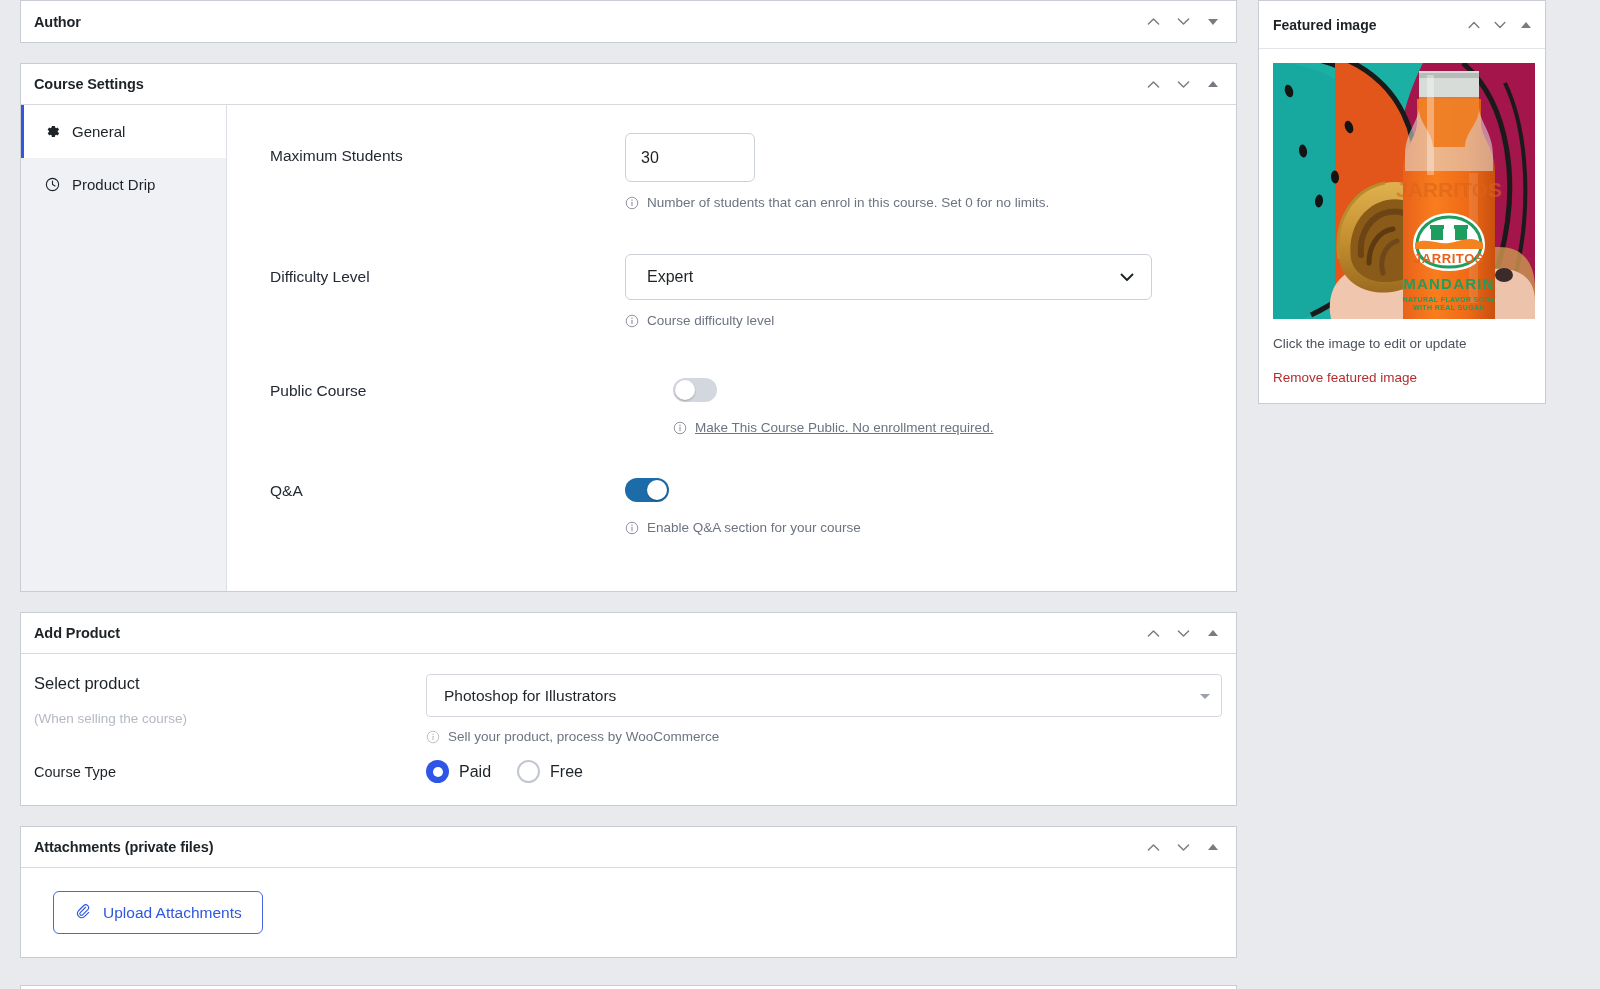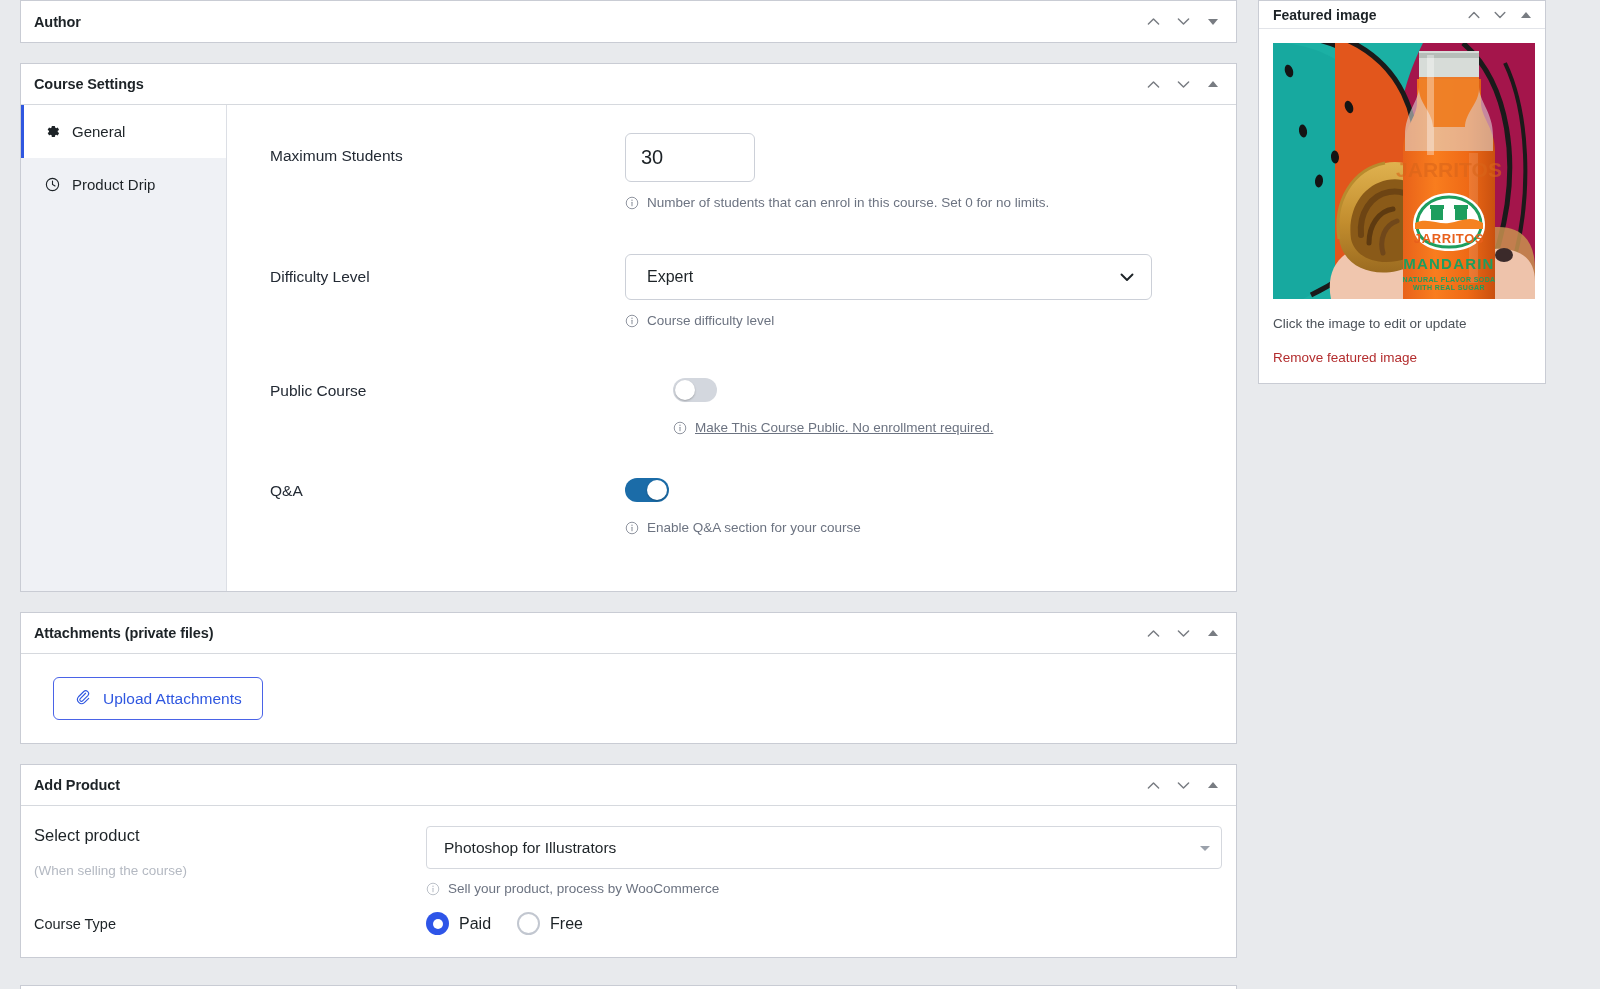--- a/index.html
+++ b/index.html
@@ -113,21 +113,21 @@
     color: #232a34;
   }
   .field-ctrl { flex: 1; padding-right: 44px; }
 
   .txt-input {
     width: 130px;
     height: 49px;
     border: 1px solid #ccd0d8;
     border-radius: 6px;
     padding: 0 15px;
-    font-size: 20px;
+    font-size: 16px;
     color: #1d2327;
     font-family: "Liberation Sans", sans-serif;
     background: #fff;
     outline: none;
   }
   .sel-wrap {
     position: relative;
     width: 527px;
   }
   .sel-box {
@@ -280,21 +280,21 @@
     top: 0;
     width: 288px;
   }
   .side-panel {
     background: #fff;
     border: 1px solid #c9ccd4;
   }
   .side-head {
     display: flex;
     align-items: center;
-    height: 28px;
+    height: 48px;
     padding: 0 6px 0 14px;
     border-bottom: 1px solid #e2e4e9;
   }
   .side-title {
     flex: 1;
     font-size: 14px;
     font-weight: bold;
     color: #1d2327;
   }
   .side-ctrl {
@@ -493,51 +493,20 @@
               </div>
             </div>
           </div>
 
         </div>
       </div>
     </div>
 
     <div class="panel">
       <div class="panel-head">
-        <div class="panel-title">Attachments (private files)</div>
-        <div class="head-ctrls">
-          <div class="ctrl-btn">
-            <svg class="chev" width="17" height="17" viewBox="0 0 20 20" fill="none">
-              <path d="M4 13 L10 7 L16 13" stroke="#787c82" stroke-width="1.7" stroke-linecap="round" stroke-linejoin="round"></path>
-            </svg>
-          </div>
-          <div class="ctrl-btn">
-            <svg class="chev" width="17" height="17" viewBox="0 0 20 20" fill="none">
-              <path d="M4 7 L10 13 L16 7" stroke="#787c82" stroke-width="1.7" stroke-linecap="round" stroke-linejoin="round"></path>
-            </svg>
-          </div>
-          <div class="ctrl-btn">
-            <span class="tri up"></span>
-          </div>
-        </div>
-      </div>
-      <div class="att-body">
-        <button class="upload-btn">
-          <span>
-            <svg width="17" height="17" viewBox="0 0 20 20" fill="none">
-              <path d="M13.6 6.2 L7.4 12.4a1.9 1.9 0 1 0 2.7 2.7l6.2-6.2a3.4 3.4 0 0 0-4.8-4.8L5.3 10.3a4.9 4.9 0 0 0 6.9 6.9l5.1-5.1" stroke="#2f57e0" stroke-width="1.35" stroke-linecap="round" stroke-linejoin="round"></path>
-            </svg>
-          </span>
-          <span>Upload Attachments</span>
-        </button>
-      </div>
-    </div>
-
-    <div class="panel">
-      <div class="panel-head">
         <div class="panel-title">Add Product</div>
         <div class="head-ctrls">
           <div class="ctrl-btn">
             <svg class="chev" width="17" height="17" viewBox="0 0 20 20" fill="none">
               <path d="M4 13 L10 7 L16 13" stroke="#787c82" stroke-width="1.7" stroke-linecap="round" stroke-linejoin="round"></path>
             </svg>
           </div>
           <div class="ctrl-btn">
             <svg class="chev" width="17" height="17" viewBox="0 0 20 20" fill="none">
               <path d="M4 7 L10 13 L16 7" stroke="#787c82" stroke-width="1.7" stroke-linecap="round" stroke-linejoin="round"></path>
@@ -579,20 +548,51 @@
             <label class="radio-item">
               <span class="radio checked"></span>
               <span class="radio-label">Paid</span>
             </label>
             <label class="radio-item">
               <span class="radio"></span>
               <span class="radio-label">Free</span>
             </label>
           </div>
         </div>
+      </div>
+    </div>
+
+    <div class="panel">
+      <div class="panel-head">
+        <div class="panel-title">Attachments (private files)</div>
+        <div class="head-ctrls">
+          <div class="ctrl-btn">
+            <svg class="chev" width="17" height="17" viewBox="0 0 20 20" fill="none">
+              <path d="M4 13 L10 7 L16 13" stroke="#787c82" stroke-width="1.7" stroke-linecap="round" stroke-linejoin="round"></path>
+            </svg>
+          </div>
+          <div class="ctrl-btn">
+            <svg class="chev" width="17" height="17" viewBox="0 0 20 20" fill="none">
+              <path d="M4 7 L10 13 L16 7" stroke="#787c82" stroke-width="1.7" stroke-linecap="round" stroke-linejoin="round"></path>
+            </svg>
+          </div>
+          <div class="ctrl-btn">
+            <span class="tri up"></span>
+          </div>
+        </div>
+      </div>
+      <div class="att-body">
+        <button class="upload-btn">
+          <span>
+            <svg width="17" height="17" viewBox="0 0 20 20" fill="none">
+              <path d="M13.6 6.2 L7.4 12.4a1.9 1.9 0 1 0 2.7 2.7l6.2-6.2a3.4 3.4 0 0 0-4.8-4.8L5.3 10.3a4.9 4.9 0 0 0 6.9 6.9l5.1-5.1" stroke="#2f57e0" stroke-width="1.35" stroke-linecap="round" stroke-linejoin="round"></path>
+            </svg>
+          </span>
+          <span>Upload Attachments</span>
+        </button>
       </div>
     </div>
 
   </div>
 
   <div class="bottom-stub"></div>
 
   <div class="side-col">
     <div class="side-panel">
       <div class="side-head">

